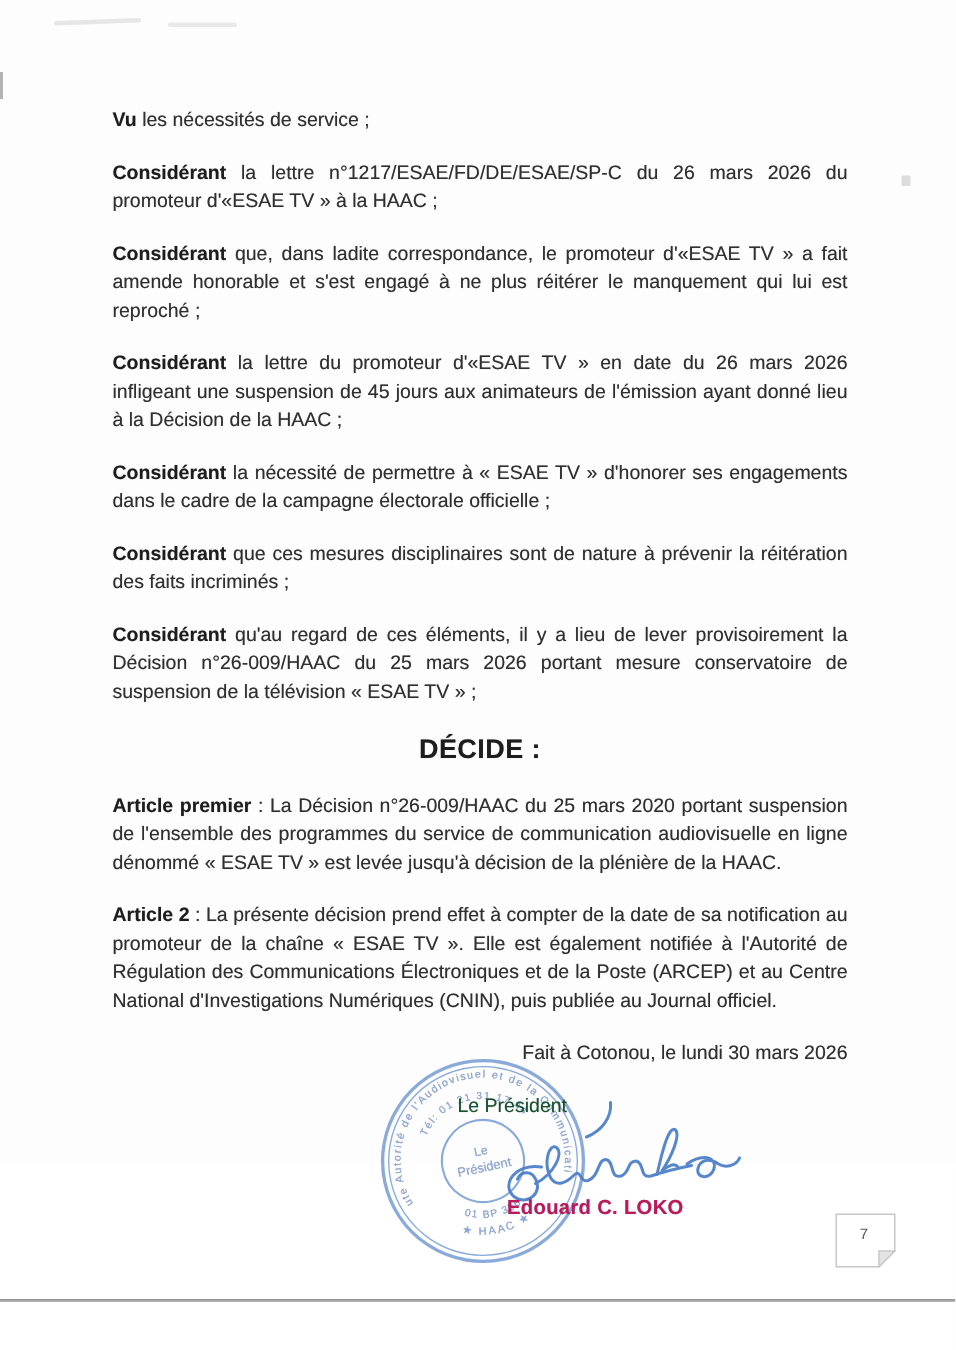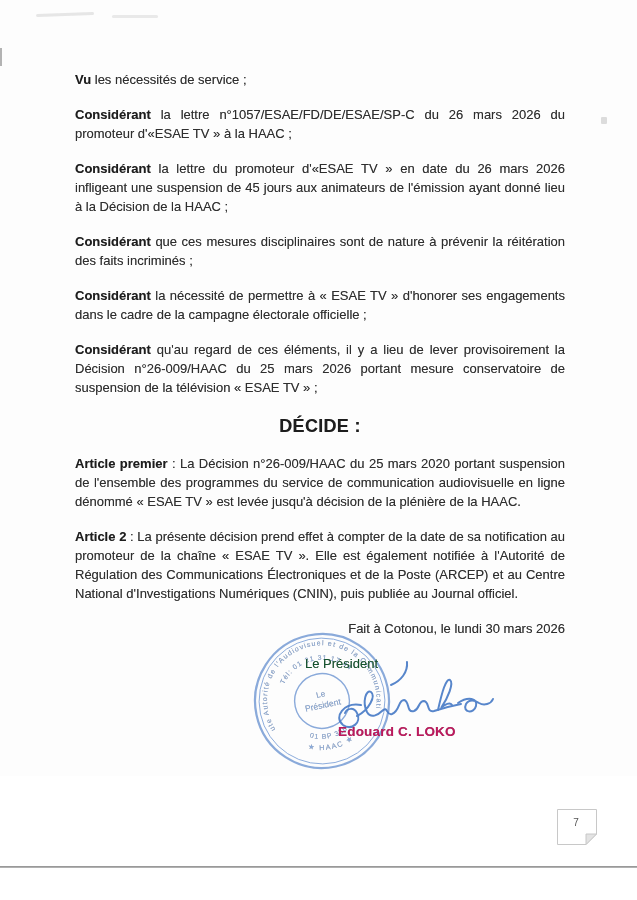--- a/index.html
+++ b/index.html
@@ -49,28 +49,29 @@
 
   <div class="smudge s1"></div>
   <div class="smudge s2"></div>
   <div class="edge-tick"></div>
   <div class="edge-mark"></div>
 
   <div class="doc">
 
     <p><span class="lead">Vu</span><span> les nécessités de service ;</span></p>
 
-    <p><span class="lead">Considérant</span><span> la lettre n°1057/ESAE/FD/DE/ESAE/SP-C du 26 mars 2026 du promoteur d'«ESAE TV » à la HAAC ;</span></p>
+    <p><span class="lead">Considérant</span><span> la lettre n°1217/ESAE/FD/DE/ESAE/SP-C du 26 mars 2026 du promoteur d'«ESAE TV » à la HAAC ;</span></p>
 
+    <p><span class="lead">Considérant</span><span> que, dans ladite correspondance, le promoteur d'«ESAE TV » a fait amende honorable et s'est engagé à ne plus réitérer le manquement qui lui est reproché ;</span></p>
 
     <p><span class="lead">Considérant</span><span> la lettre du promoteur d'«ESAE TV » en date du 26 mars 2026 infligeant une suspension de 45 jours aux animateurs de l'émission ayant donné lieu à la Décision de la HAAC ;</span></p>
 
+    <p><span class="lead">Considérant</span><span> la nécessité de permettre à « ESAE TV » d'honorer ses engagements dans le cadre de la campagne électorale officielle ;</span></p>
+
     <p><span class="lead">Considérant</span><span> que ces mesures disciplinaires sont de nature à prévenir la réitération des faits incriminés ;</span></p>
-
-    <p><span class="lead">Considérant</span><span> la nécessité de permettre à « ESAE TV » d'honorer ses engagements dans le cadre de la campagne électorale officielle ;</span></p>
 
     <p><span class="lead">Considérant</span><span> qu'au regard de ces éléments, il y a lieu de lever provisoirement la Décision n°26-009/HAAC du 25 mars 2026 portant mesure conservatoire de suspension de la télévision « ESAE TV » ;</span></p>
 
     <div class="decide">DÉCIDE :</div>
 
     <p><span class="lead">Article premier</span><span> : La Décision n°26-009/HAAC du 25 mars 2020 portant suspension de l'ensemble des programmes du service de communication audiovisuelle en ligne dénommé « ESAE TV » est levée jusqu'à décision de la plénière de la HAAC.</span></p>
 
     <p><span class="lead">Article 2</span><span> : La présente décision prend effet à compter de la date de sa notification au promoteur de la chaîne « ESAE TV ». Elle est également notifiée à l'Autorité de Régulation des Communications Électroniques et de la Poste (ARCEP) et au Centre National d'Investigations Numériques (CNIN), puis publiée au Journal officiel.</span></p>
 
     <div class="fait-line">Fait à Cotonou, le lundi 30 mars 2026</div>

